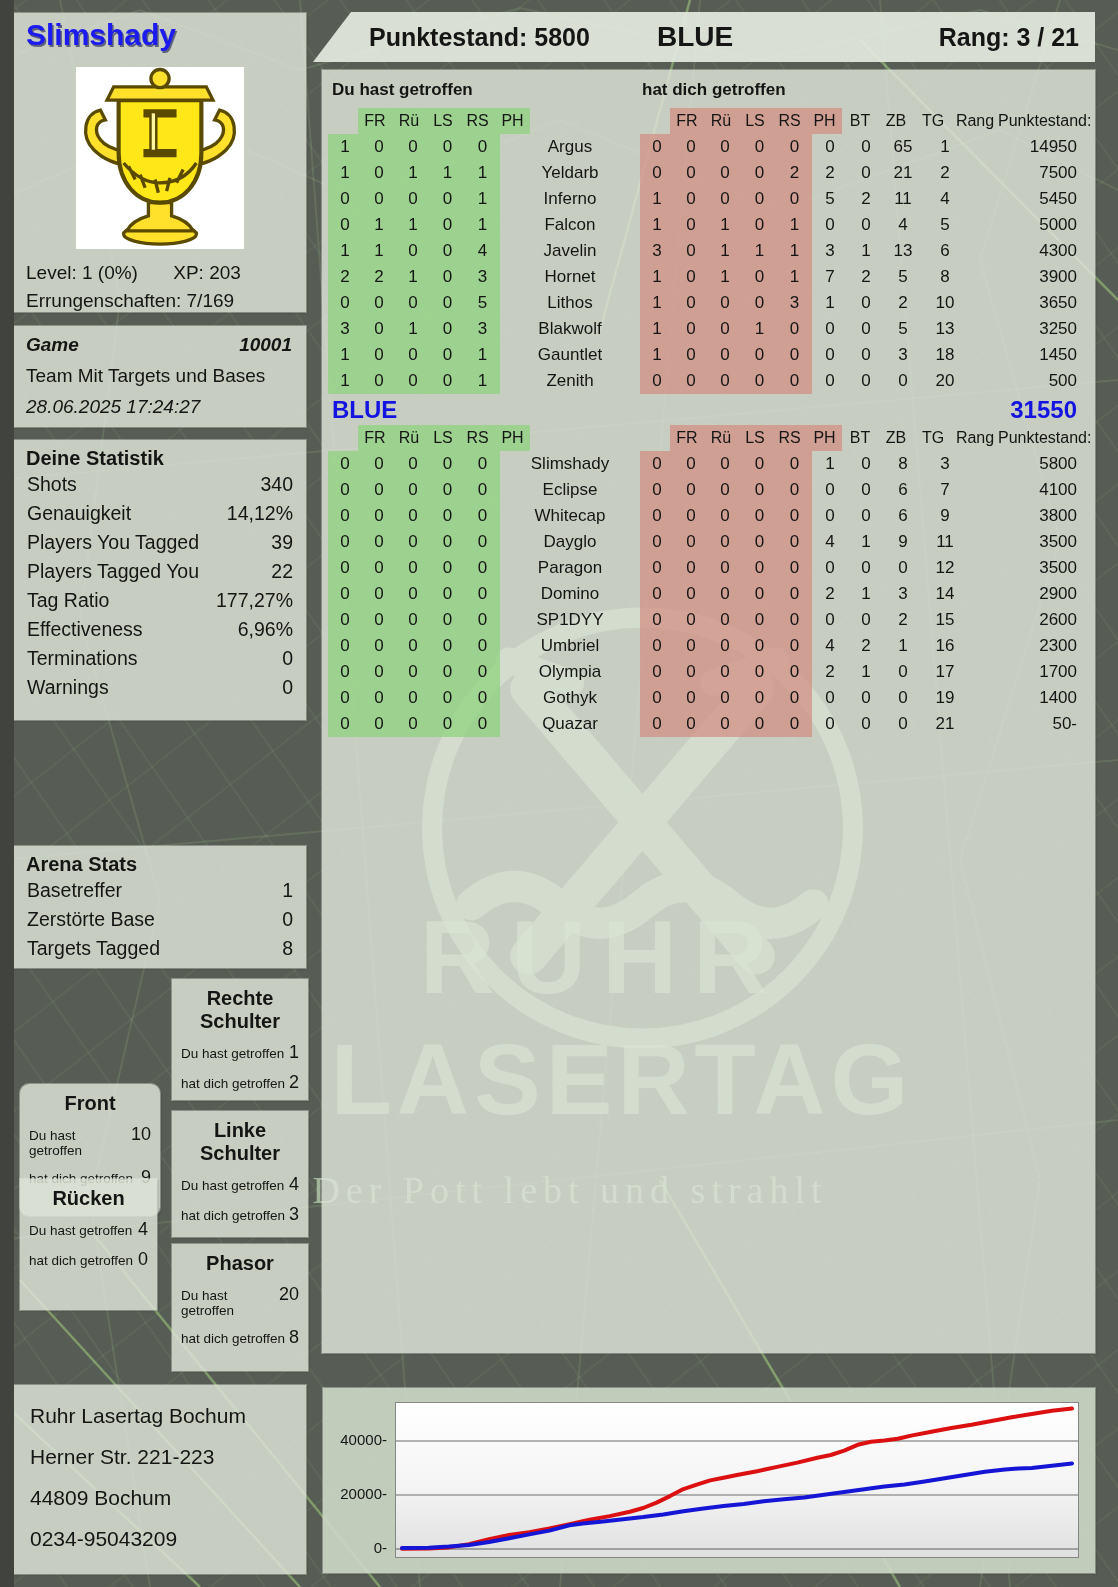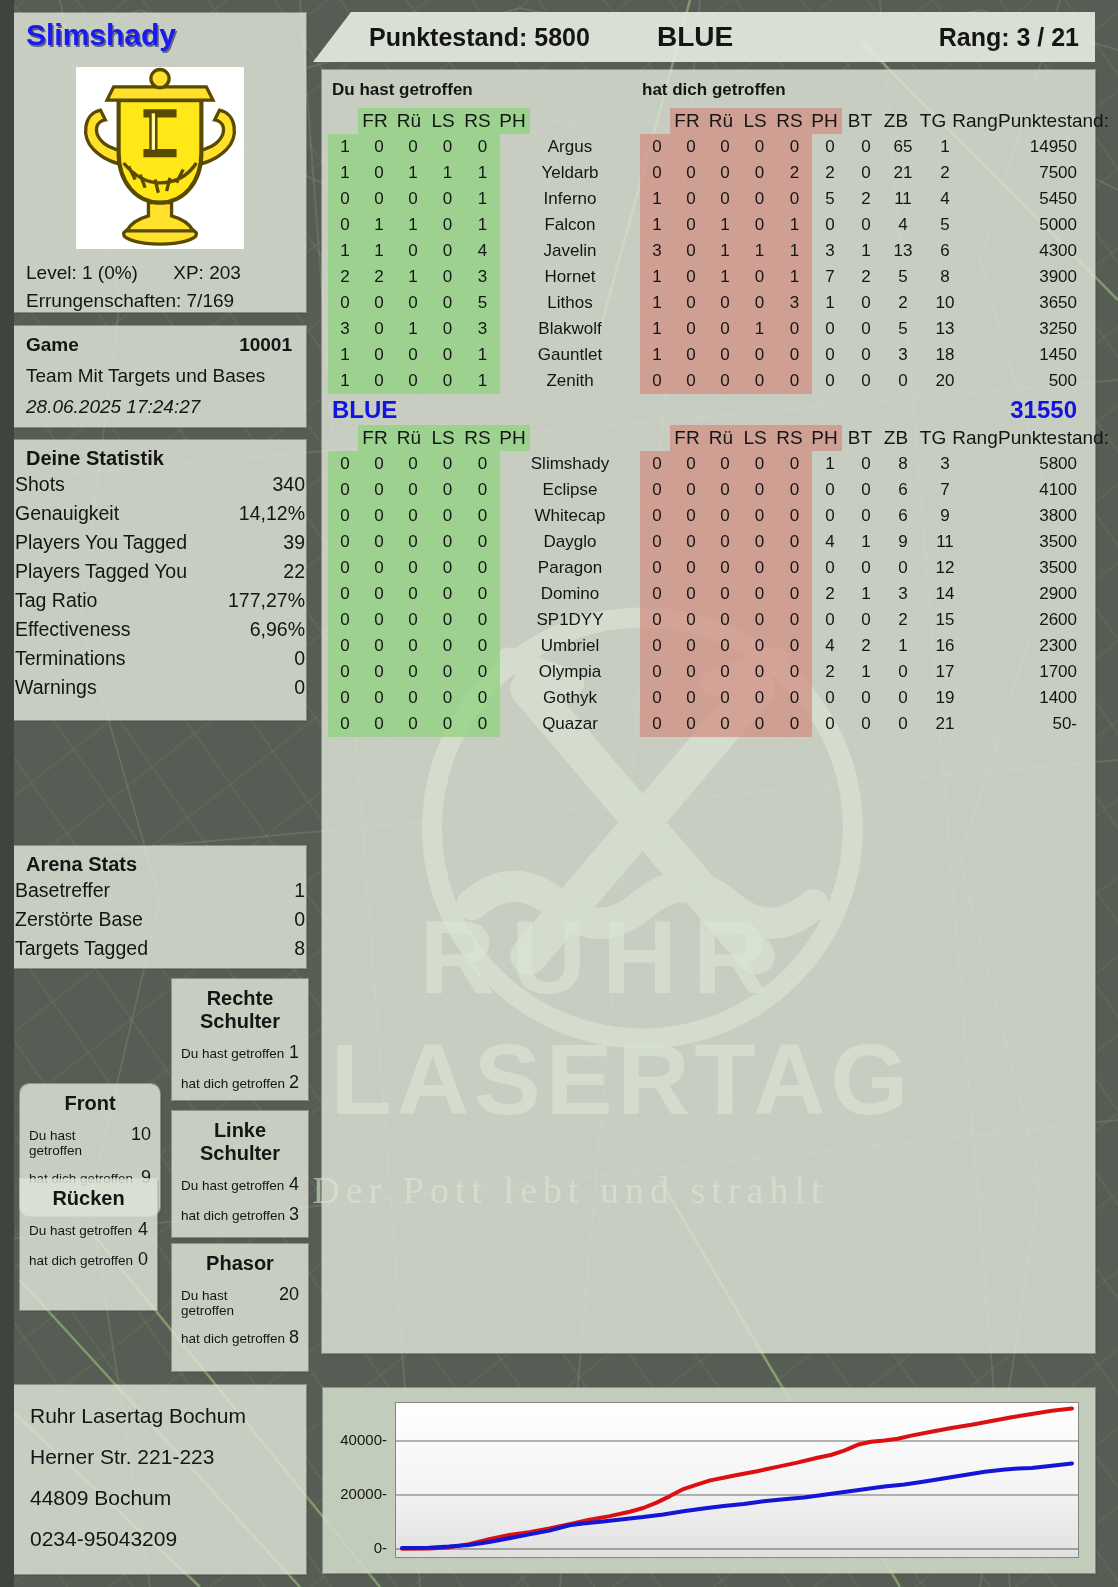--- a/index.html
+++ b/index.html
@@ -27,29 +27,29 @@
 
   
   .profile{left:14px;top:13px;width:292px;height:299px;}
   .pname-hdr{padding:5px 0 0 12px;font-size:30px;font-weight:800;color:#1b1bf0;
              text-shadow:1.5px 1.5px 0 rgba(10,10,70,.55);}
   .trophy{position:absolute;left:62px;top:54px;width:168px;height:182px;background:#fff;}
   .plines{position:absolute;left:12px;top:246px;font-size:19px;line-height:28px;}
   .plines .gap{display:inline-block;width:30px;}
 
   .gamebox{left:14px;top:326px;width:292px;height:101px;font-size:19px;}
-  .gb-row1{display:flex;justify-content:space-between;font-weight:800;padding:8px 14px 0 12px;}
+  .gb-row1{display:flex;justify-content:space-between;font-weight:800;padding:8px 14px 0 12px;font-style:italic;}
   .gb-row2{padding:9px 0 0 12px;}
   .gb-row3{padding:9px 0 0 12px;font-style:italic;}
 
   .statsbox{left:14px;top:440px;width:292px;height:280px;}
   .arenabox{left:14px;top:846px;width:292px;height:122px;}
   .box-title{font-size:20px;font-weight:800;margin:7px 0 3px 12px;}
   .srow2{display:flex;justify-content:space-between;align-items:baseline;
-         padding:0 1px;height:29px;font-size:19.5px;}
+         padding:0 13px;height:29px;font-size:19.5px;}
 
   .hz{z-index:4;}
   .hz .box-title{text-align:center;margin:8px 4px 2px 4px;}
   .hz-row{display:flex;justify-content:space-between;align-items:baseline;margin:9px 9px 0 9px;}
   .hz-row .lbl{font-size:13.5px;}
   .hz-row .val{font-size:18px;}
   .hz0{left:172px;top:979px;width:136px;height:121px;}
   .hz1{left:20px;top:1084px;width:140px;height:132px;border-radius:9px;}
   .hz2{left:172px;top:1111px;width:136px;height:126px;}
   .hz3{left:20px;top:1179px;width:137px;height:131px;}
@@ -70,21 +70,21 @@
 
   
   .panel{left:322px;top:70px;width:773px;height:1283px;}
   .col-headers{position:relative;margin:10px 0 4px 0;height:24px;font-size:17px;font-weight:800;}
   .col-headers .lh{position:absolute;left:10px;}
   .col-headers .rh{position:absolute;left:320px;}
   .team-title{display:flex;justify-content:space-between;align-items:center;
               height:31px;padding:0 18px 0 10px;font-size:24px;font-weight:800;}
   .srow{display:grid;height:26px;align-items:center;padding:0 18px 0 6px;font-size:17px;
         grid-template-columns:34px 34px 34px 35px 35px 140px 34px 34px 34px 35px 35px 36px 36px 38px 46px 1fr;}
-  .srow.hdr{font-size:19px;padding-left:36px;}
+  .srow.hdr{font-size:16px;padding-left:36px;}
   .cell{display:block;height:26px;line-height:26px;text-align:center;}
   .hit-g{background:rgba(140,210,124,.72);}
   .hit-r{background:rgba(212,142,130,.72);}
   .pts{text-align:right;}
 
   
   .chartbox{left:323px;top:1388px;width:772px;height:185px;background:rgba(205,216,199,.9);}
   .ytick{position:absolute;width:60px;left:4px;text-align:right;font-size:15px;}
   .yt40{top:43px;} .yt20{top:97px;} .yt0{top:151px;}
   .plot{position:absolute;left:72px;top:14px;width:682px;height:154px;

